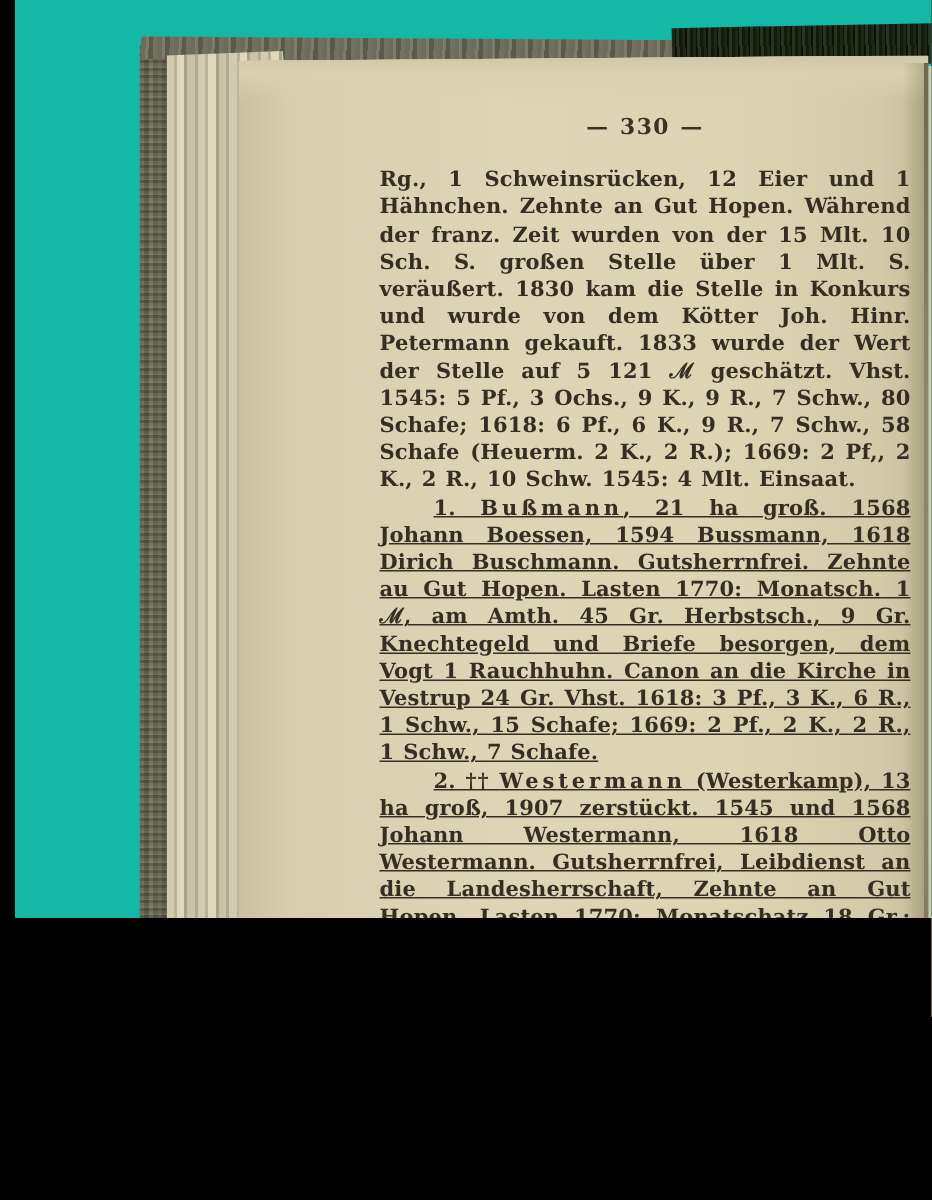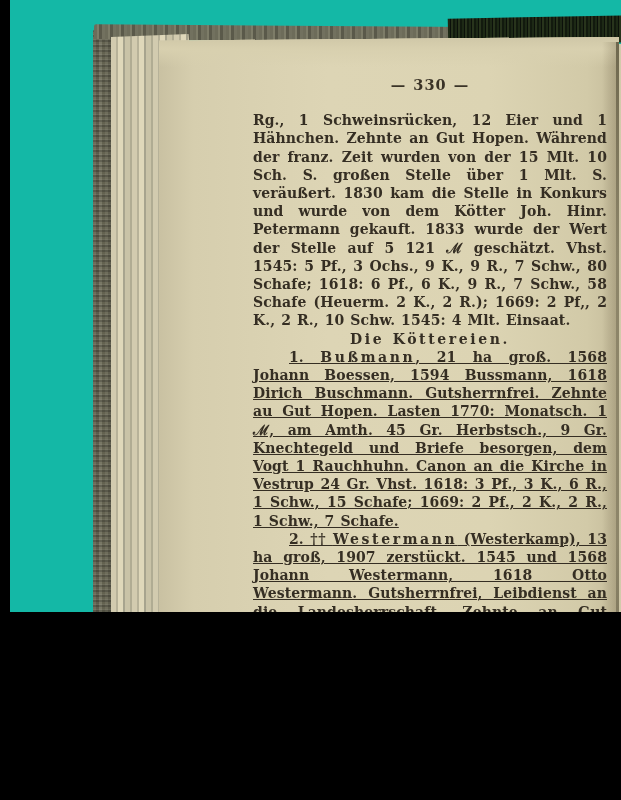--- a/index.html
+++ b/index.html
@@ -89,18 +89,17 @@
   <div class="page-main"></div>
   <div class="fold-shadow"></div>
   <div class="fold-line"></div>
   <div class="page-next"></div>
   <div class="orange-dot"></div>
 
   <div class="textcol">
     <div class="pageno">— 330 —</div>
     <div>
         <div class="para"><span>Rg., 1 Schweinsrücken, 12 Eier und 1 Hähnchen. Zehnte an Gut Hopen. Während der franz. Zeit wurden von der 15 Mlt. 10 Sch. S. großen Stelle über 1 Mlt. S. veräußert. 1830 kam die Stelle in Konkurs und wurde von dem Kötter Joh. Hinr. Petermann gekauft. 1833 wurde der Wert der Stelle auf 5 121 ℳ geschätzt. Vhst. 1545: 5 Pf., 3 Ochs., 9 K., 9 R., 7 Schw., 80 Schafe; 1618: 6 Pf., 6 K., 9 R., 7 Schw., 58 Schafe (Heuerm. 2 K., 2 R.); 1669: 2 Pf,, 2 K., 2 R., 10 Schw. 1545: 4 Mlt. Einsaat.</span></div>
-        <div class="heading"><span class="gesperrt">Die Köttereien.</span></div>
         <div class="para indent"><span>1. </span><span class="gesperrt">Bußmann</span><span>, 21 ha groß. 1568 Johann Boessen, 1594 Bussmann, 1618 Dirich Buschmann. Gutsherrnfrei. Zehnte au Gut Hopen. Lasten 1770: Monatsch. 1 ℳ, am Amth. 45 Gr. Herbstsch., 9 Gr. Knechtegeld und Briefe besorgen, dem Vogt 1 Rauchhuhn. Canon an die Kirche in Vestrup 24 Gr. Vhst. 1618: 3 Pf., 3 K., 6 R., 1 Schw., 15 Schafe; 1669: 2 Pf., 2 K., 2 R., 1 Schw., 7 Schafe.</span></div>
         <div class="para indent"><span>2. †† </span><span class="gesperrt">Westermann</span><span> (Westerkamp), 13 ha groß, 1907 zerstückt. 1545 und 1568 Johann Westermann, 1618 Otto Westermann. Gutsherrnfrei, Leibdienst an die Landesherrschaft, Zehnte an Gut Hopen. Lasten 1770: Monatschatz 18 Gr.; am Amth. 45 Gr. Herbstsch., 9 Gr. Knechtegeld, 1 ℳ 36 Gr. Dienstgeld. 1 Gerichtshuhn dem Vogt. Pröven an den Pastor 4½ Gr. 1835 ging der Kotten durch Erbschaft in den Besitz des Zellers Thobe über. Letzter Besitzer Westerkamp. Vhst. 1545: 5 Pf., 2 Ochs., 6 K., 6 R., 7 Schw., 8 Schafe; 1618: 4 Pf., 6 K., 2 Ochs., 7 R., 4 Schw., 50 Schafe; 1669: 1 K., 1 R. 1545: 20 Sch. Einsaat.</span></div>
       </div>
   </div>
 </div>
 
 </body></html>

